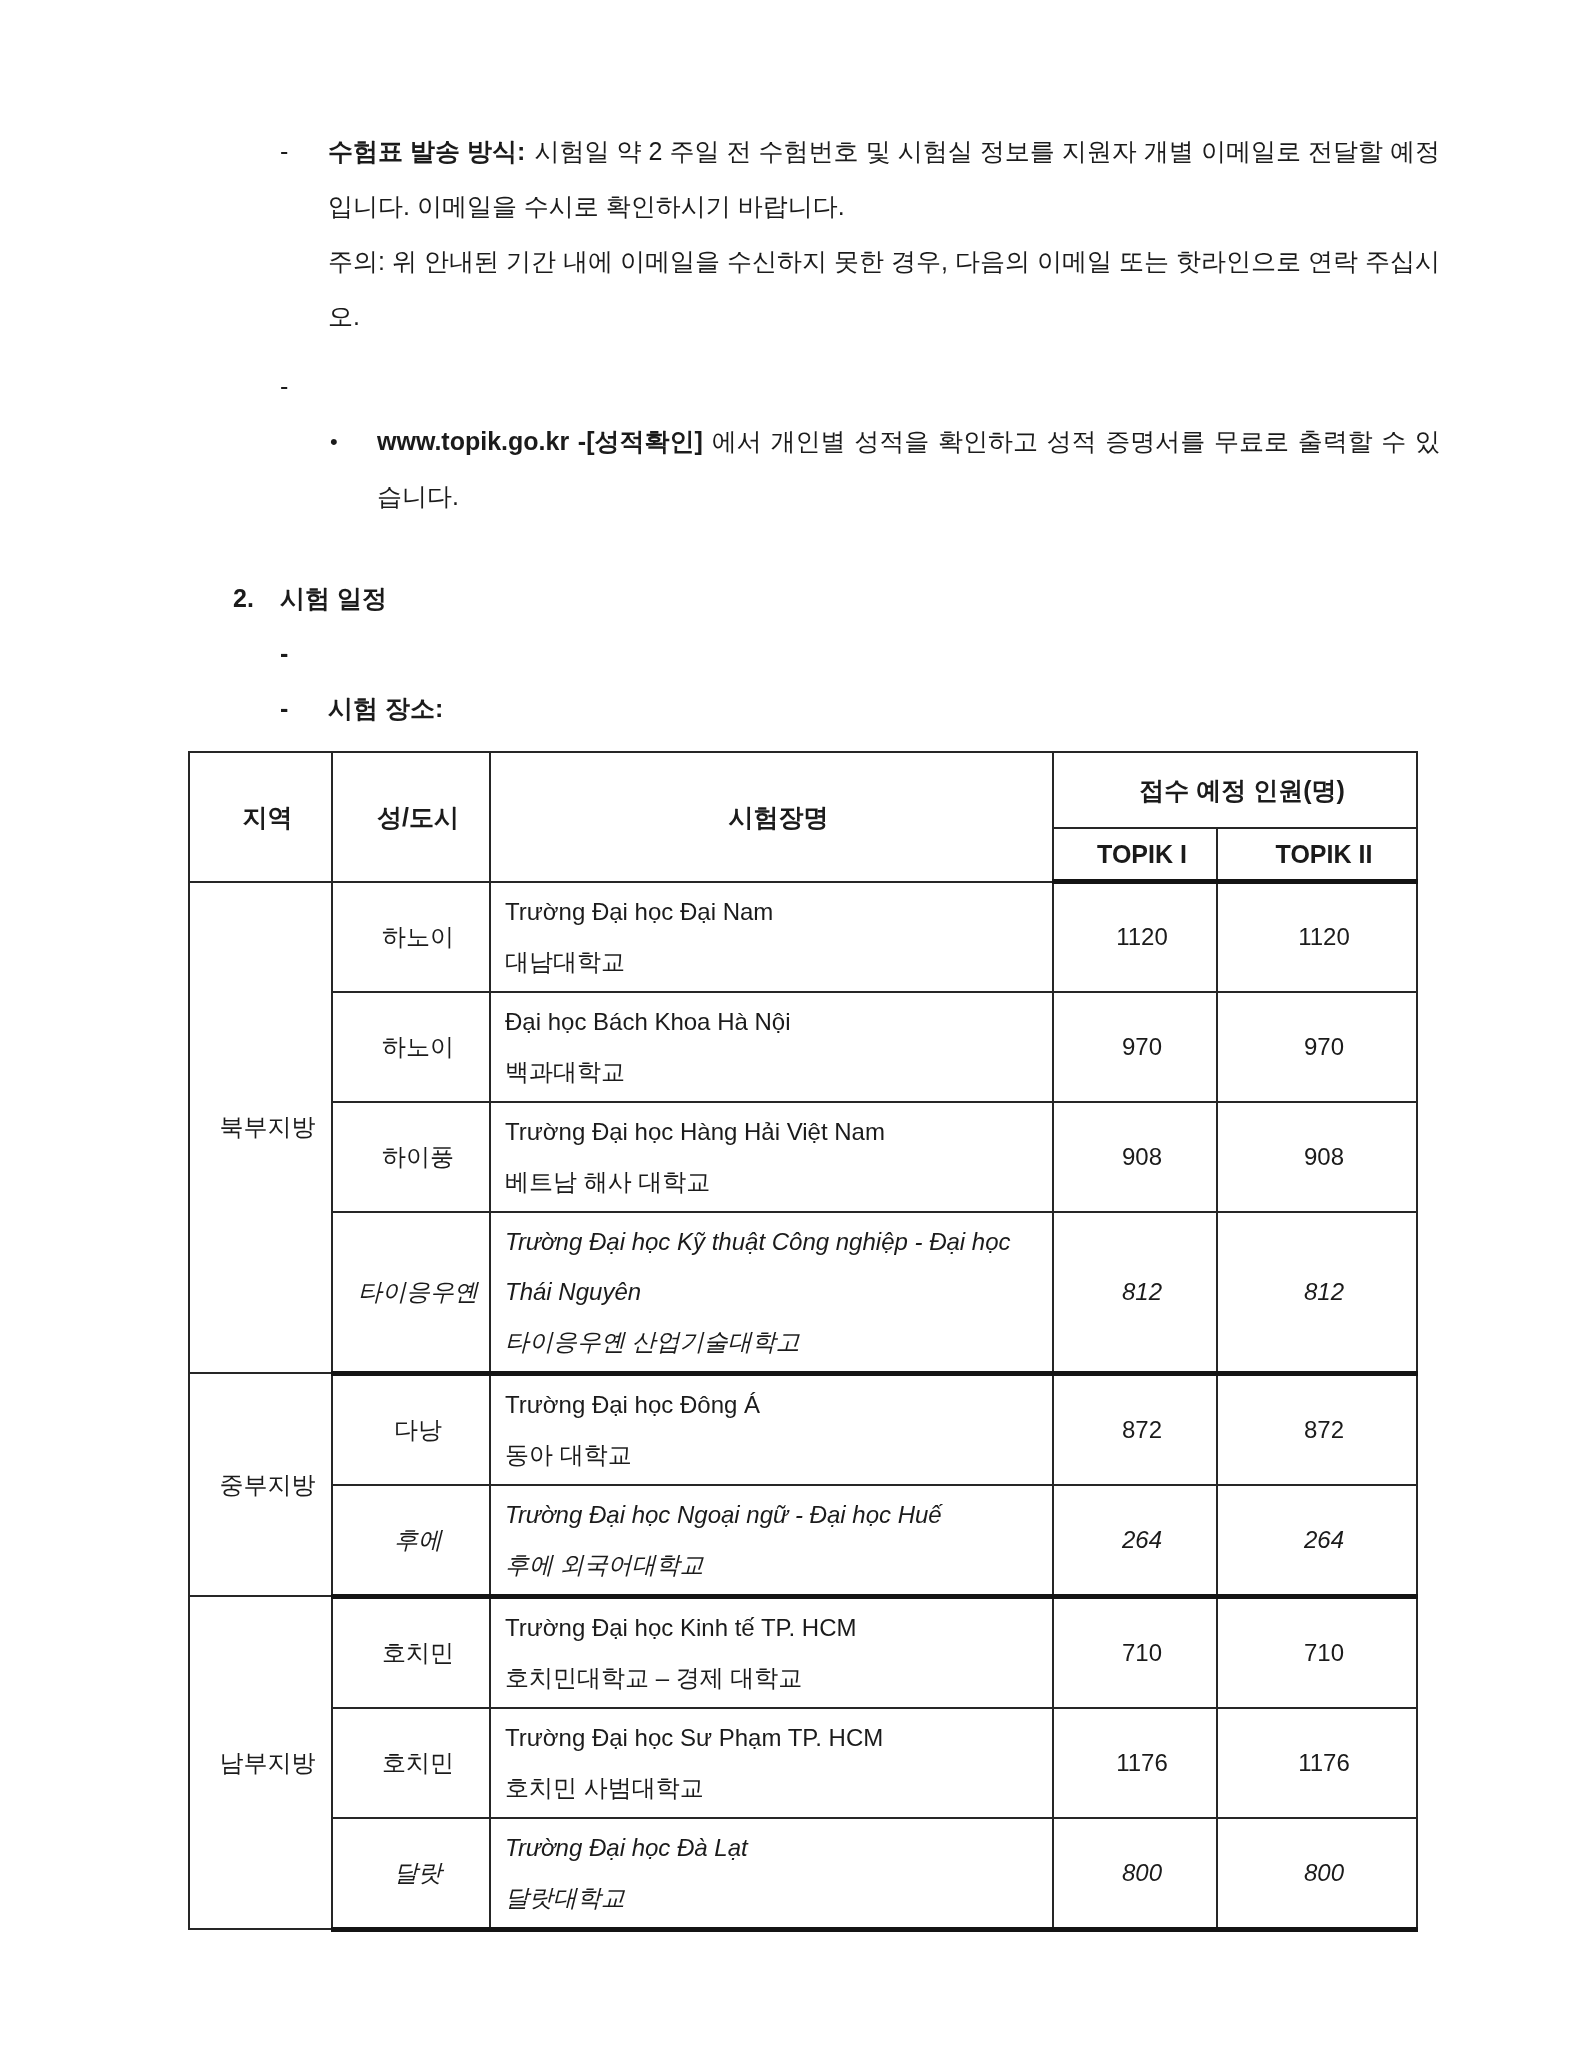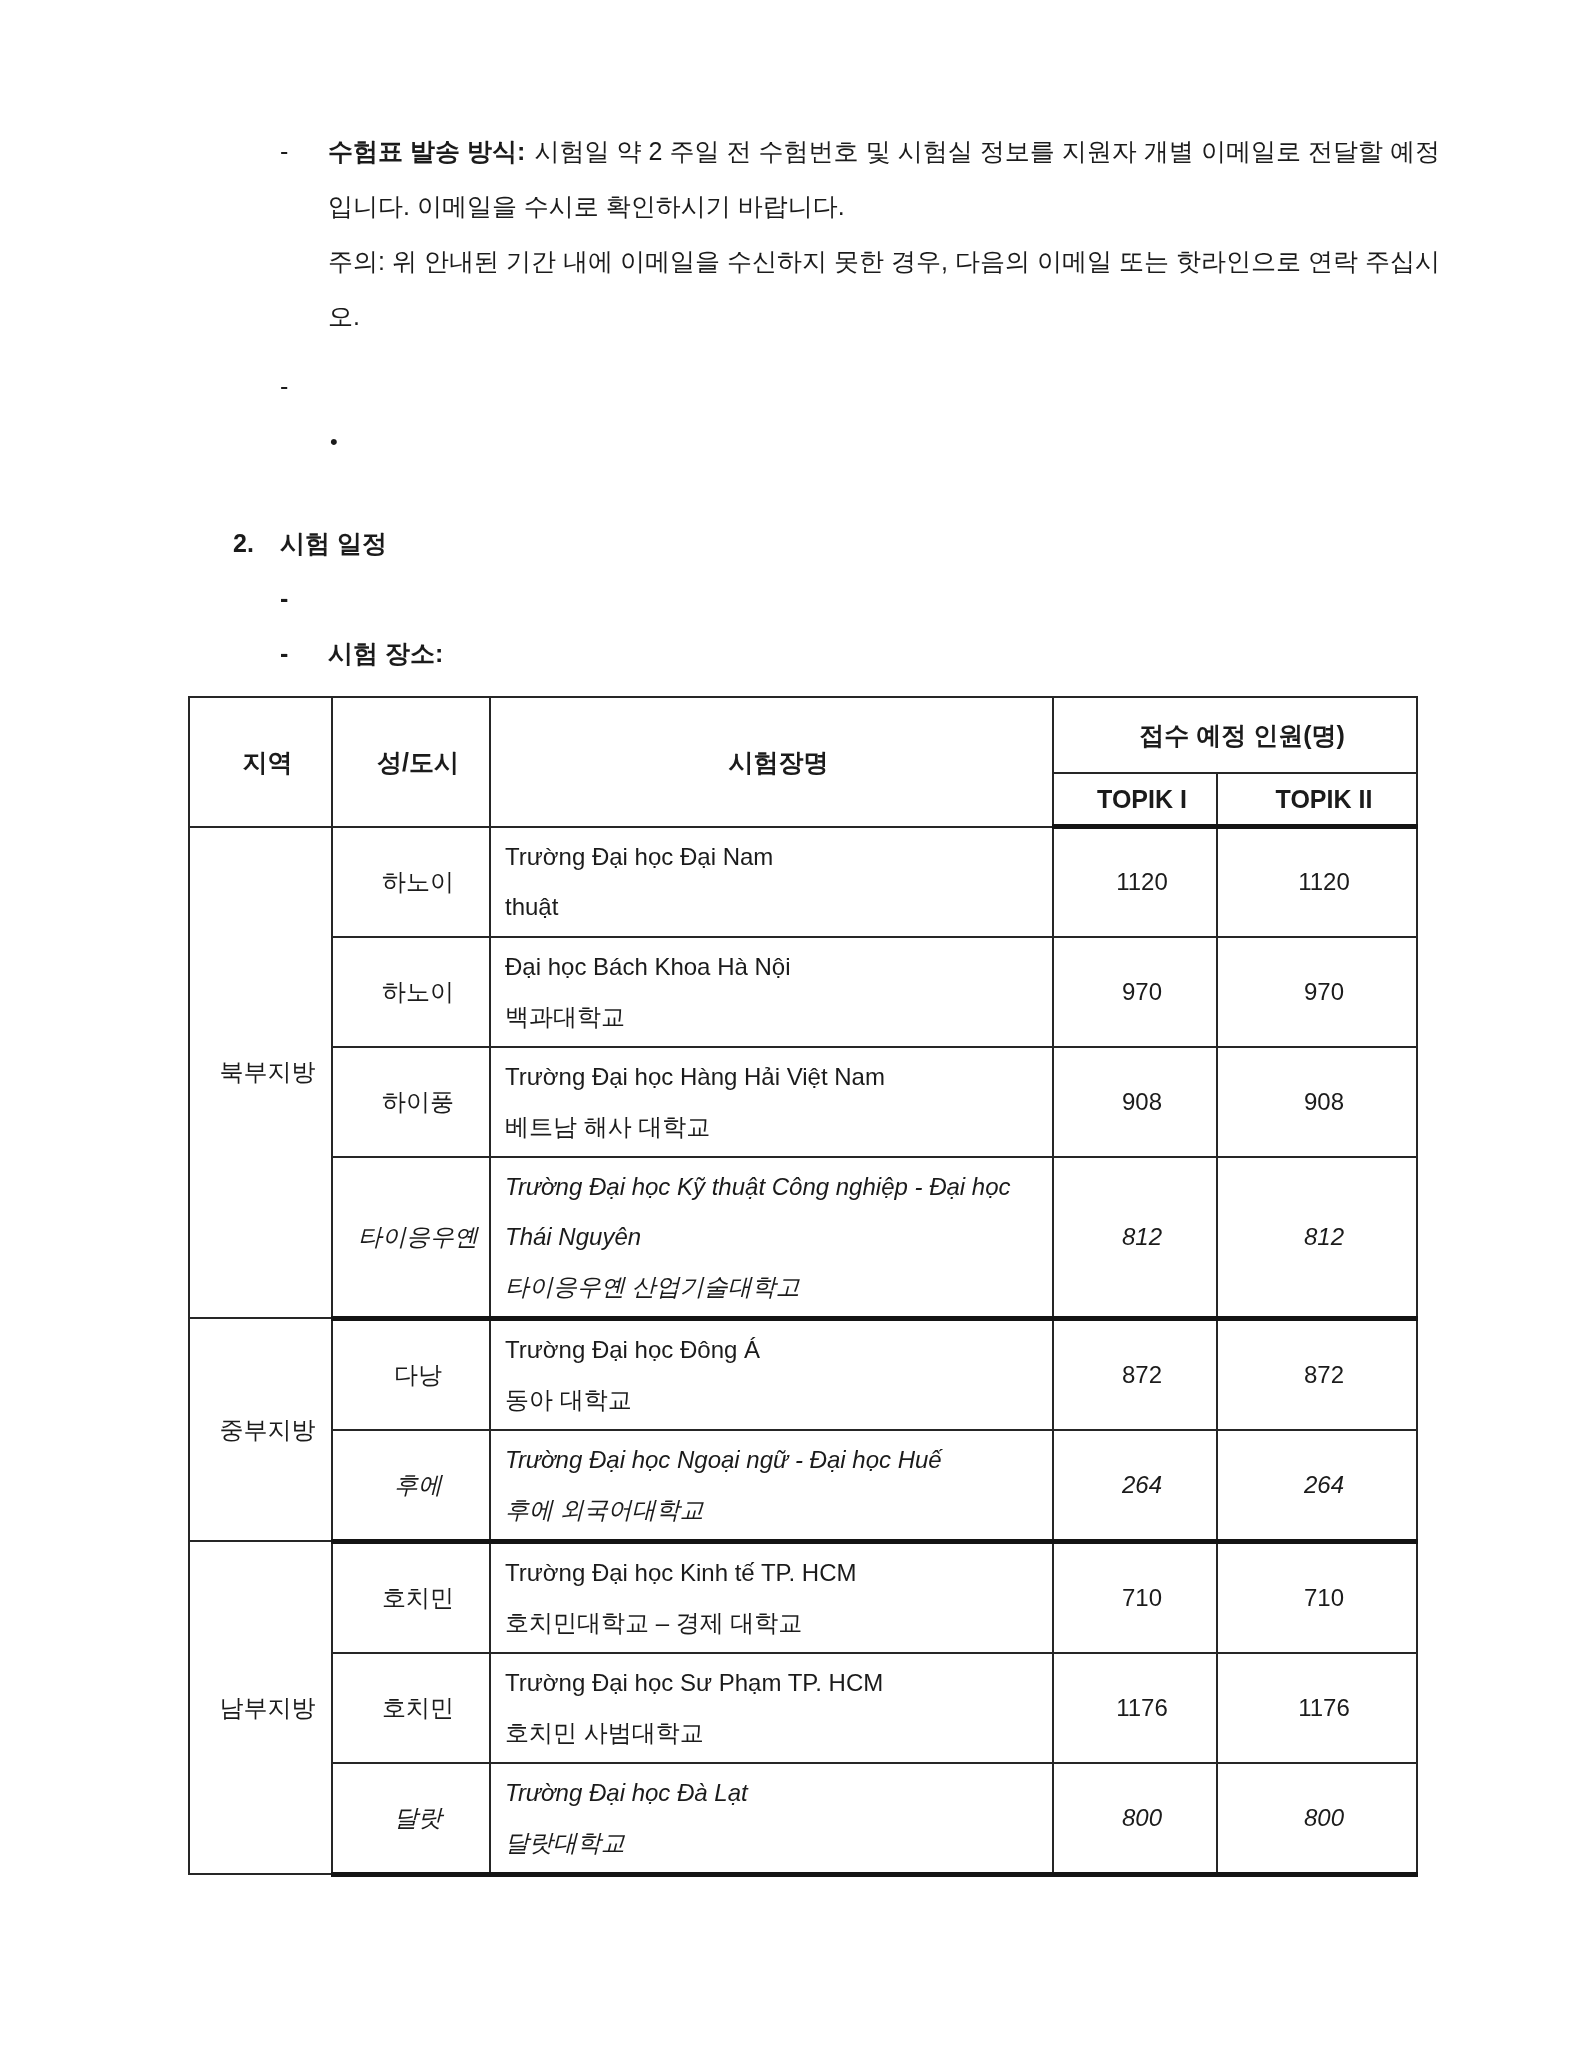--- a/index.html
+++ b/index.html
@@ -127,20 +127,21 @@
 
   <p class="para">주의: 위 안내된 기간 내에 이메일을 수신하지 못한 경우, 다음의 이메일 또는 핫라인으로 연락 주십시오.</p>
 
 
   <div class="li mt-sm">
     <span class="marker">-</span>
   </div>
 
   <div class="bullet-li">
     <span class="marker">•</span>
+    <p class="li-text"><strong>www.topik.go.kr -[성적확인]</strong><span>에서 개인별 성적을 확인하고 성적 증명서를 무료로 출력할 수 있습니다.</span></p>
   </div>
 
   <div class="section-heading mt-lg">
     <span class="sec-num">2.</span>
     <span class="sec-title">시험 일정</span>
   </div>
 
   <div class="li bold">
     <span class="marker">-</span>
   </div>
@@ -168,21 +169,21 @@
       <tr class="hdr-sub">
         <th>TOPIK I</th>
         <th>TOPIK II</th>
       </tr>
 
       <tr class="data-row">
         <td rowspan="4" class="region-cell">북부지방</td>
         <td class="city-cell">하노이</td>
         <td class="venue-cell">
           <div>Trường Đại học Đại Nam</div>
-          <div>thuật</div>
+          <div>대남대학교</div>
         </td>
         <td class="num-cell">1120</td>
         <td class="num-cell">1120</td>
       </tr>
       <tr class="data-row">
         <td class="city-cell">하노이</td>
         <td class="venue-cell">
           <div>Đại học Bách Khoa Hà Nội</div>
           <div>백과대학교</div>
         </td>

